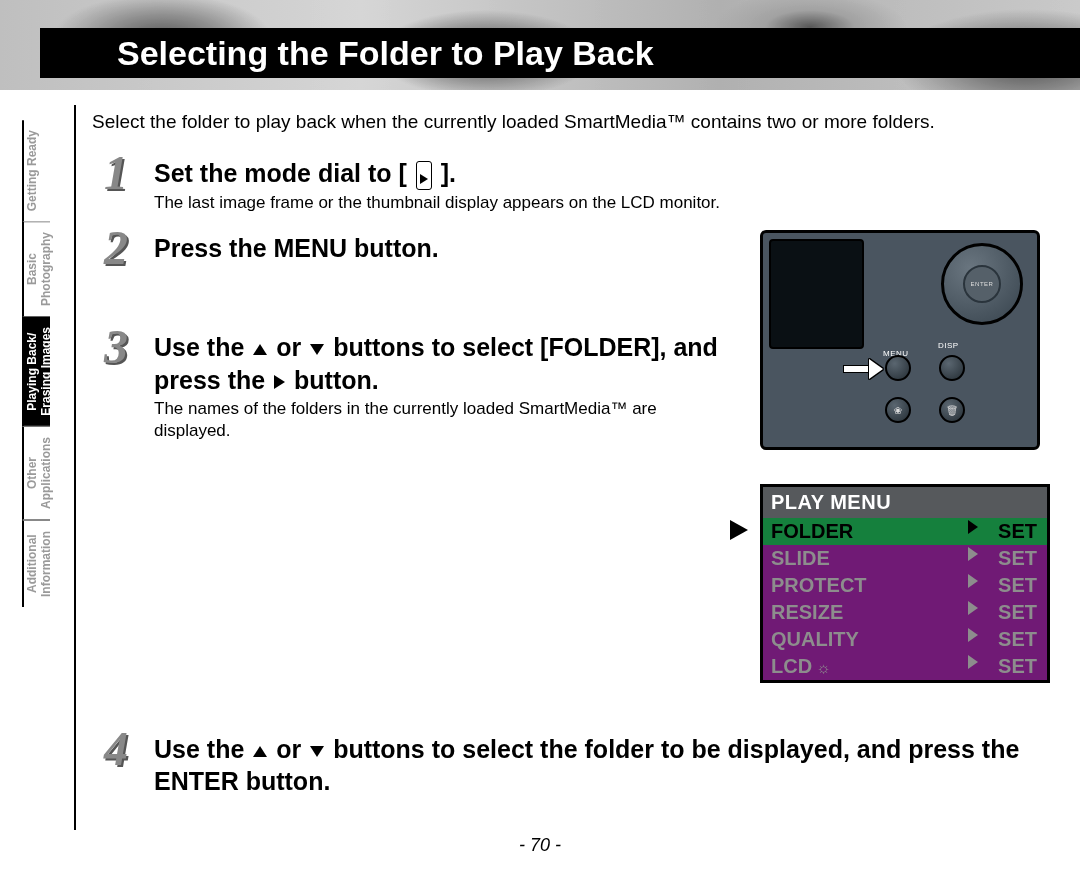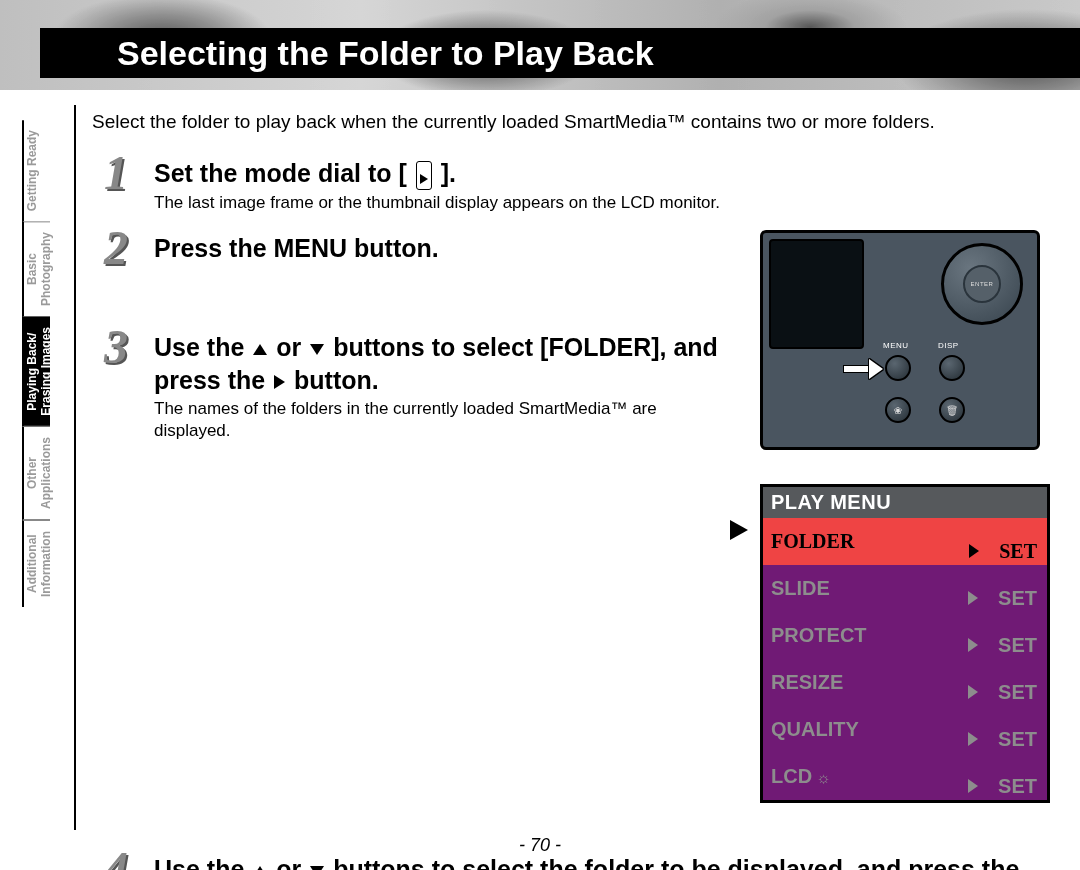--- a/index.html
+++ b/index.html
@@ -164,21 +164,21 @@
     border-radius: 50%;
     display:flex;align-items:center;justify-content:center;
     font-size:6px;color:#ddd;letter-spacing:0.5px;
   }
   .cam-label {
     position: absolute;
     font-size: 8px;
     color: #fff;
     letter-spacing: 0.5px;
   }
-  .lbl-menu { left: 120px; top: 108px; }
+  .lbl-menu { left: 120px; top: 116px; }
   .lbl-disp { left: 175px; top: 108px; }
   .cam-btn {
     position: absolute;
     width: 26px; height: 26px;
     background: radial-gradient(circle at 35% 30%, #5a6670, #252e35);
     border: 2px solid #000;
     border-radius: 50%;
   }
   .b-menu { left: 122px; top: 122px; }
   .b-disp { left: 176px; top: 122px; }
@@ -229,28 +229,28 @@
     letter-spacing: 0.5px;
   }
   .pm-row {
     display: flex;
     justify-content: space-between;
     align-items: center;
     padding: 2px 10px 2px 8px;
     font-size: 20px;
     font-weight: bold;
   }
-  .pm-row .set { display:flex; align-items:center; gap:20px;margin-top:20px;}
+  .pm-row .set { display:flex; gap:20px;}
   .pm-row .tri {
     display:inline-block;width:0;height:0;
     border-top:7px solid transparent;
     border-bottom:7px solid transparent;
     border-left:10px solid currentColor;
   }
-  .pm-row.sel { background:#ef4444; color:#000;font-family:Liberation Serif, serif; }
+  .pm-row.sel { background:#15803d; color:#000; }
   .pm-row.unsel { background:#701a75; color:#8d8d8d; }
   .pm-row .sun { font-size:16px; margin-left:4px;}
 
   
   .glyph-play {
     display:inline-block; vertical-align:middle;
     border:1.5px solid #000; border-radius:3px;
     padding:1px 3px; margin:0 2px;
     line-height:1;
   }

